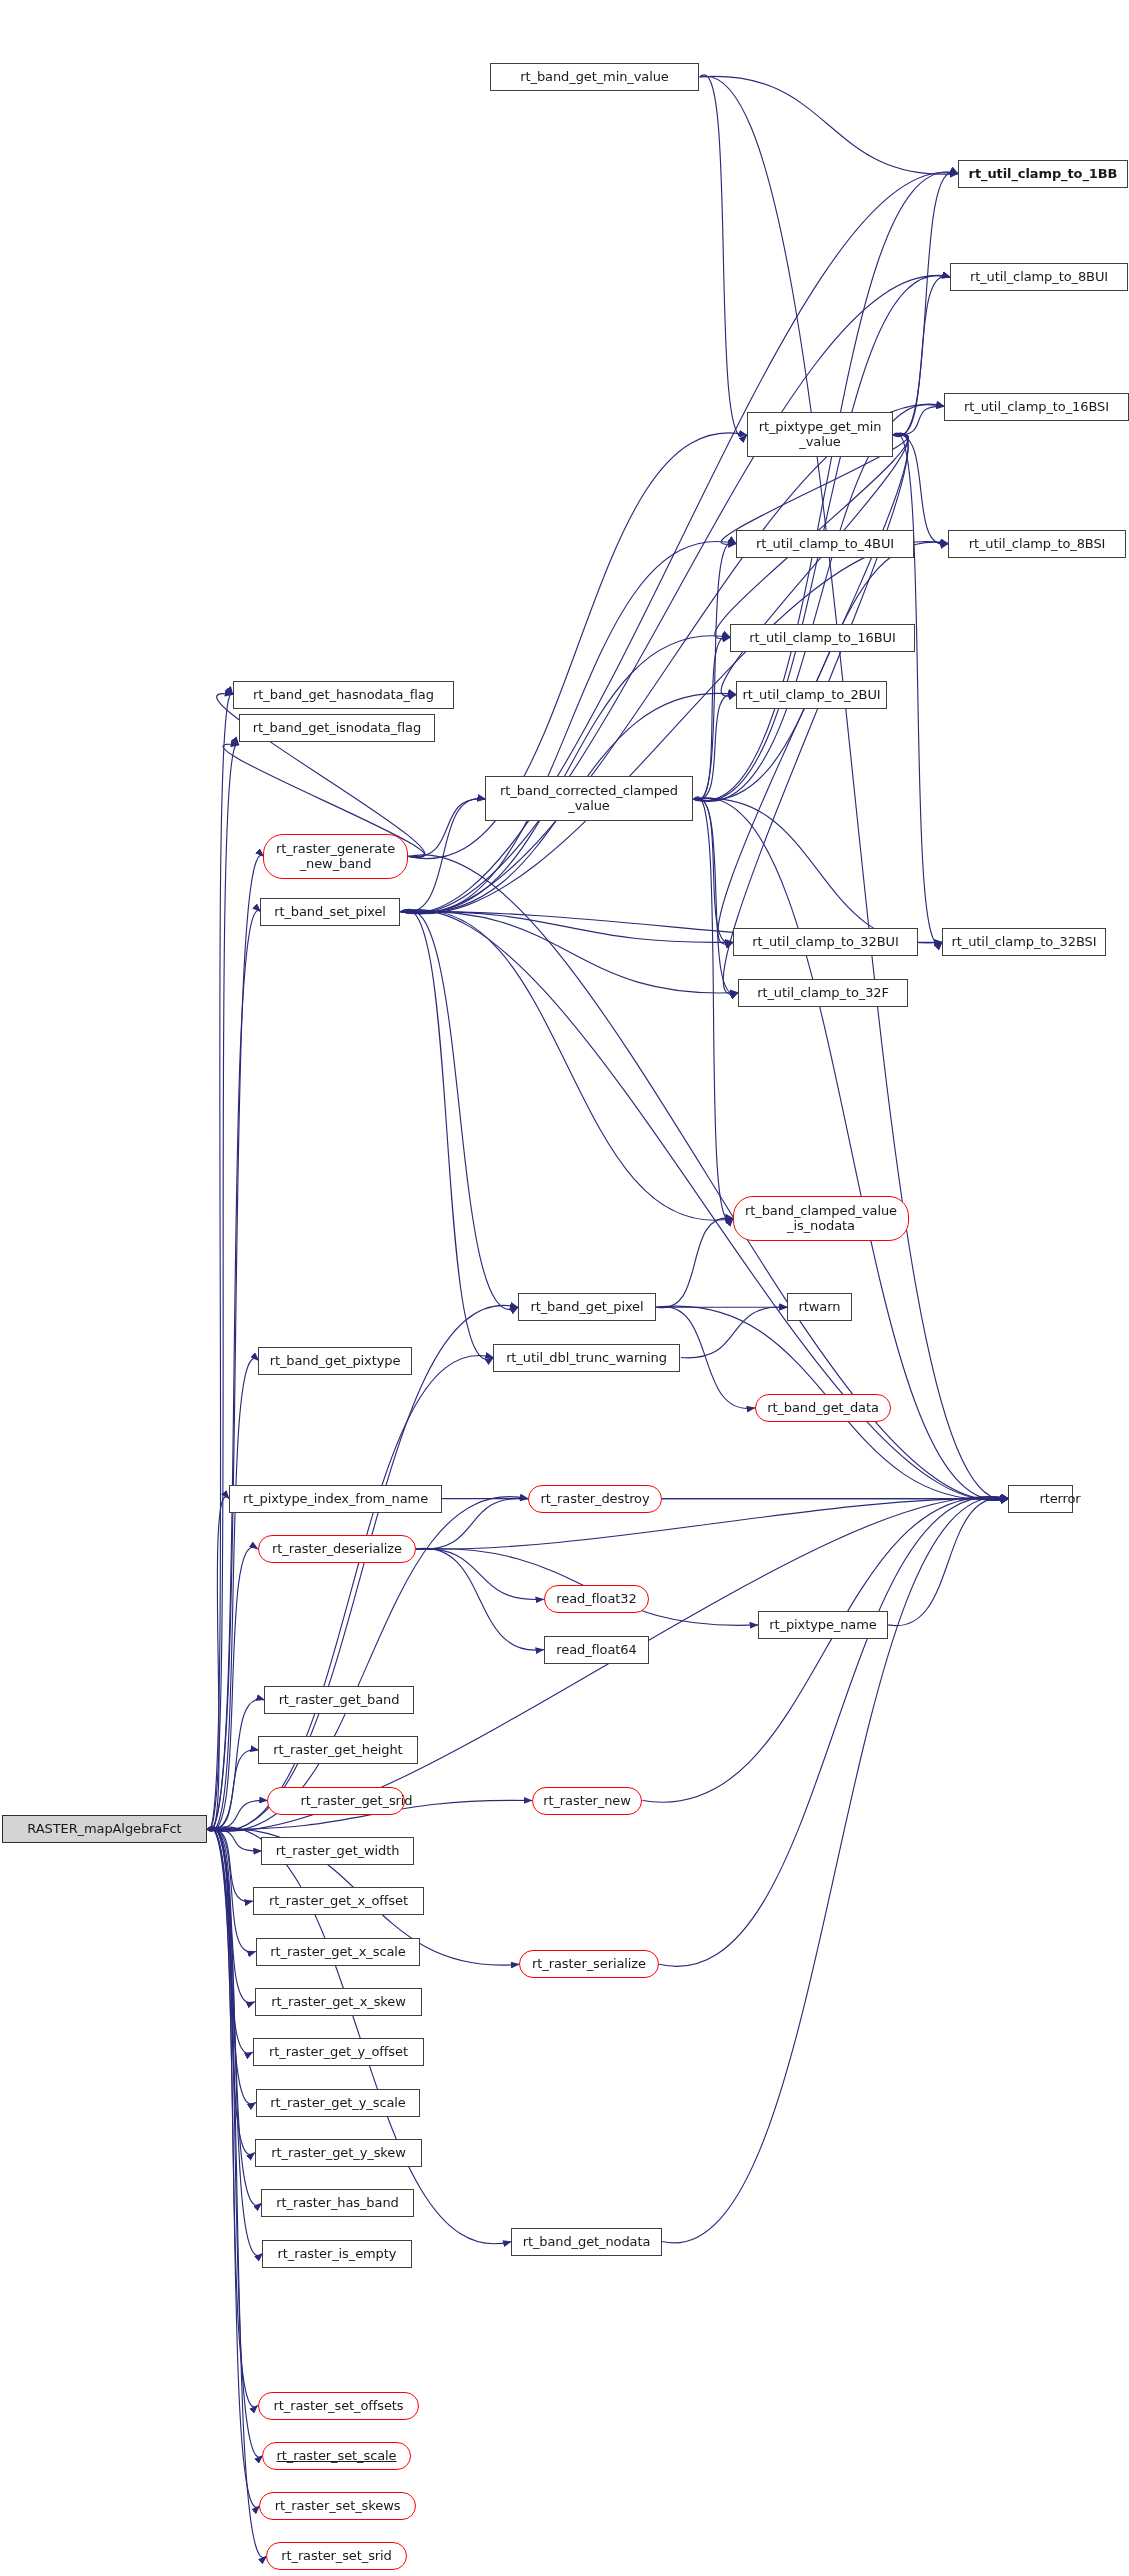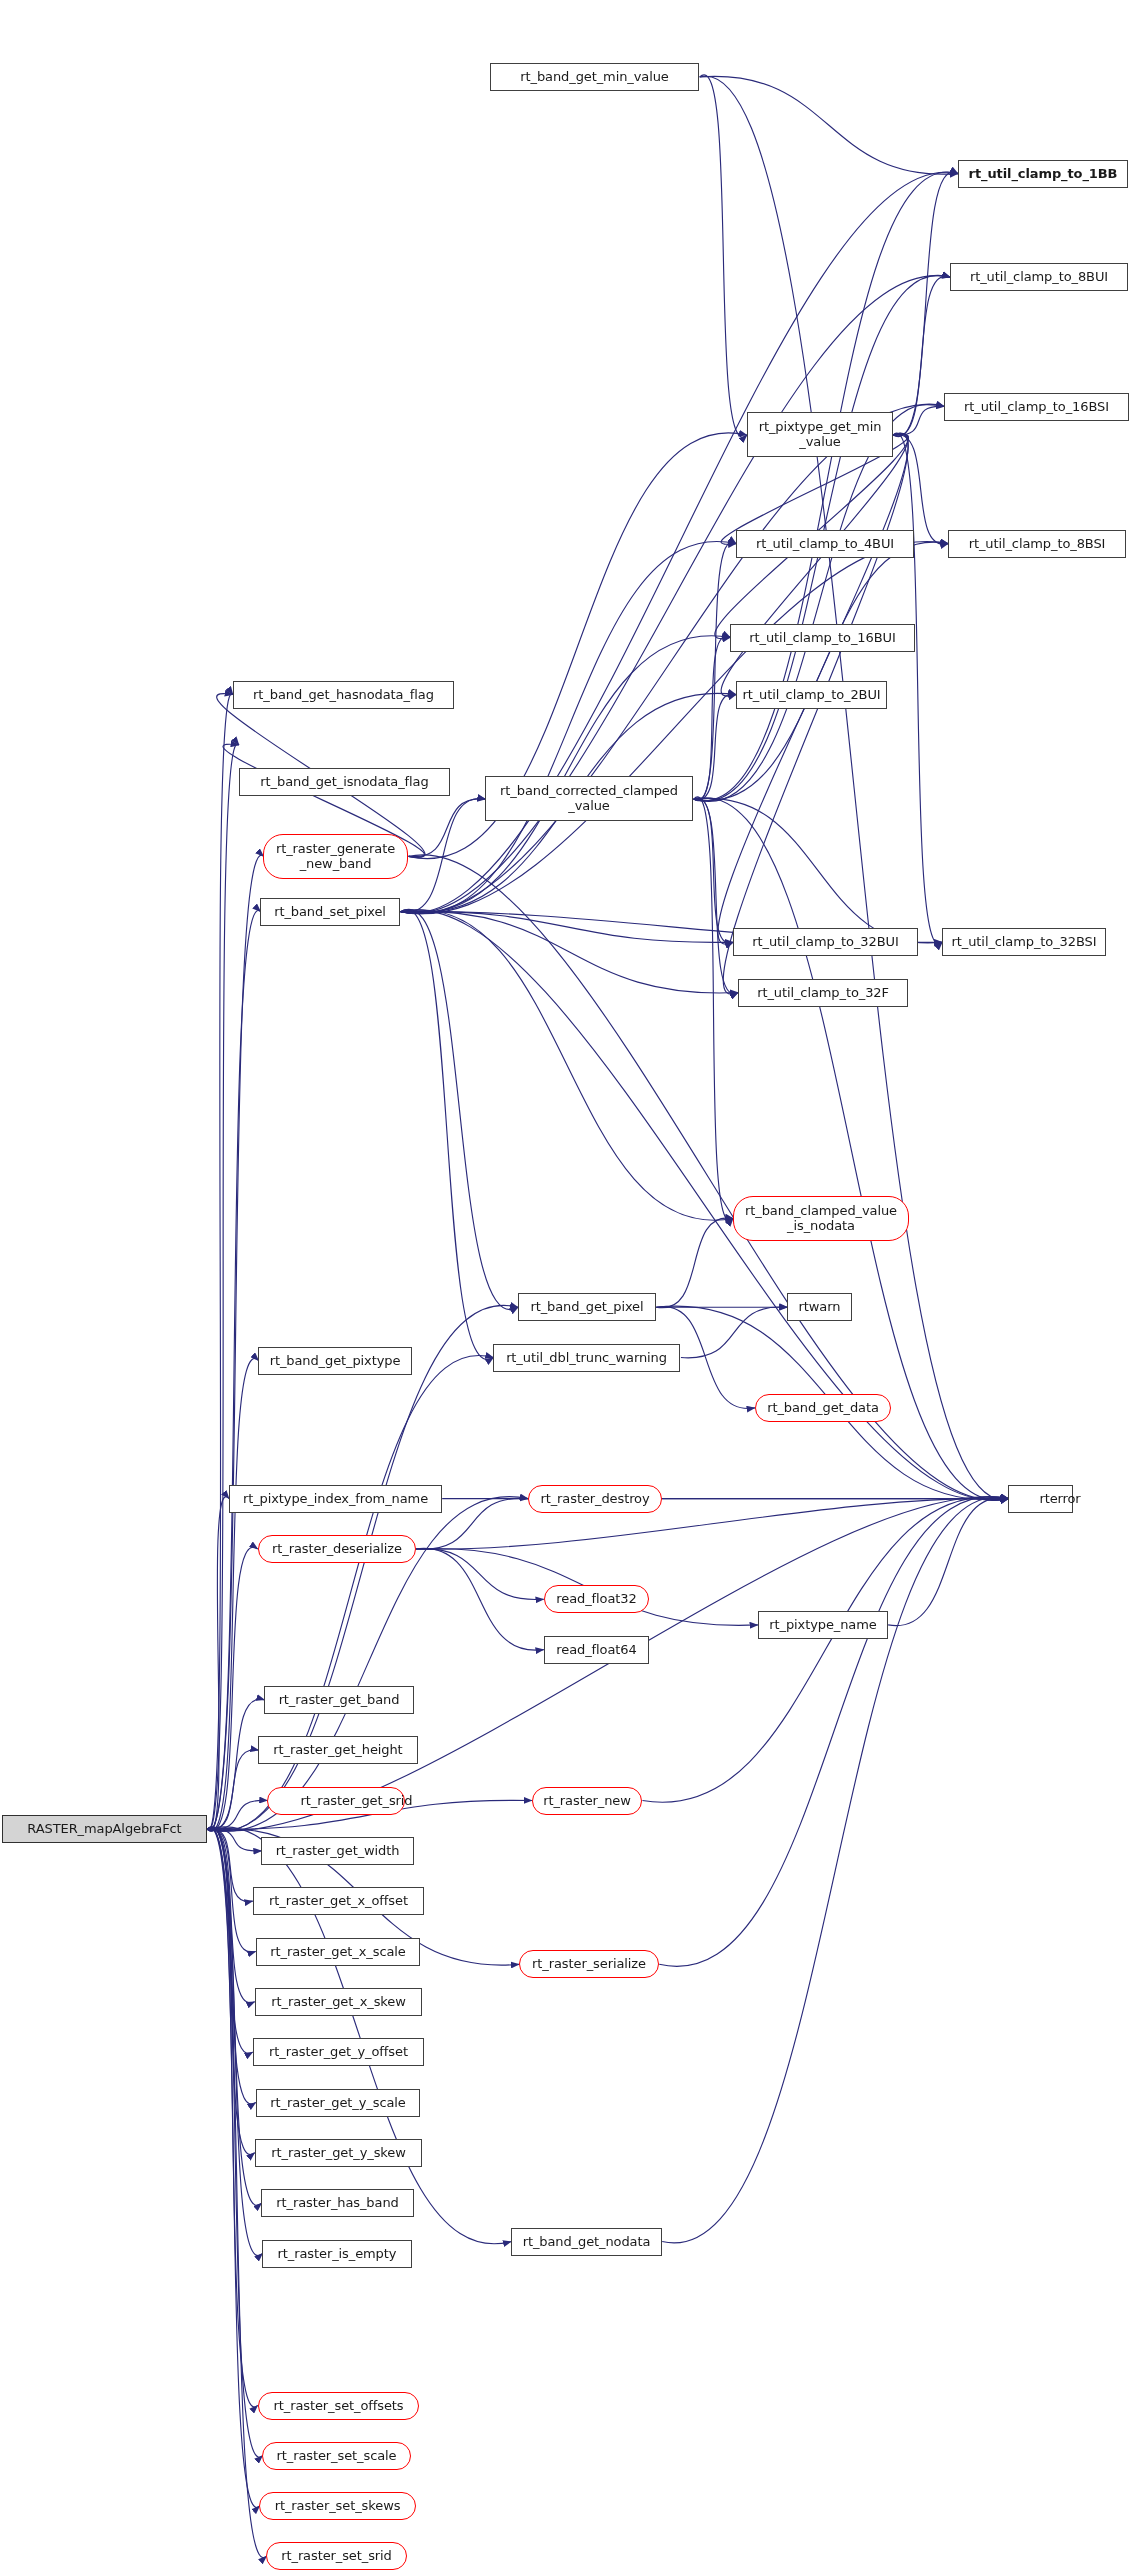--- a/index.html
+++ b/index.html
@@ -124,21 +124,21 @@
       <div class="node" style="left: 958px; top: 160px; width: 170px; height: 28px; font-weight: bold;">rt_util_clamp_to_1BB</div>
       <div class="node" style="left: 950px; top: 263px; width: 178px; height: 28px;">rt_util_clamp_to_8BUI</div>
       <div class="node" style="left: 944px; top: 393px; width: 185px; height: 28px;">rt_util_clamp_to_16BSI</div>
       <div class="node" style="left: 747px; top: 412px; width: 146px; height: 45px;">rt_pixtype_get_min
 _value</div>
       <div class="node" style="left: 736px; top: 530px; width: 178px; height: 28px;">rt_util_clamp_to_4BUI</div>
       <div class="node" style="left: 948px; top: 530px; width: 178px; height: 28px;">rt_util_clamp_to_8BSI</div>
       <div class="node" style="left: 730px; top: 624px; width: 185px; height: 28px;">rt_util_clamp_to_16BUI</div>
       <div class="node" style="left: 736px; top: 681px; width: 151px; height: 28px;">rt_util_clamp_to_2BUI</div>
       <div class="node" style="left: 233px; top: 681px; width: 221px; height: 28px;">rt_band_get_hasnodata_flag</div>
-      <div class="node" style="left: 239px; top: 768px; width: 211px; height: 28px;">rt_band_get_isnodata_flag</div>
+      <div class="node" style="left: 239px; top: 714px; width: 196px; height: 28px;">rt_band_get_isnodata_flag</div>
       <div class="node" style="left: 485px; top: 776px; width: 208px; height: 45px;">rt_band_corrected_clamped
 _value</div>
       <div class="node red" style="left: 263px; top: 834px; width: 145px; height: 45px;">rt_raster_generate
 _new_band</div>
       <div class="node" style="left: 260px; top: 898px; width: 140px; height: 28px;">rt_band_set_pixel</div>
       <div class="node" style="left: 733px; top: 928px; width: 185px; height: 28px;">rt_util_clamp_to_32BUI</div>
       <div class="node" style="left: 942px; top: 928px; width: 164px; height: 28px;">rt_util_clamp_to_32BSI</div>
       <div class="node" style="left: 738px; top: 979px; width: 170px; height: 28px;">rt_util_clamp_to_32F</div>
       <div class="node red" style="left: 733px; top: 1196px; width: 176px; height: 45px;">rt_band_clamped_value
 _is_nodata</div>
@@ -163,18 +163,18 @@
       <div class="node" style="left: 256px; top: 1938px; width: 164px; height: 28px;">rt_raster_get_x_scale</div>
       <div class="node red" style="left: 519px; top: 1950px; width: 140px; height: 28px;">rt_raster_serialize</div>
       <div class="node" style="left: 255px; top: 1988px; width: 167px; height: 28px;">rt_raster_get_x_skew</div>
       <div class="node" style="left: 253px; top: 2038px; width: 171px; height: 28px;">rt_raster_get_y_offset</div>
       <div class="node" style="left: 256px; top: 2089px; width: 164px; height: 28px;">rt_raster_get_y_scale</div>
       <div class="node" style="left: 255px; top: 2139px; width: 167px; height: 28px;">rt_raster_get_y_skew</div>
       <div class="node" style="left: 261px; top: 2189px; width: 153px; height: 28px;">rt_raster_has_band</div>
       <div class="node" style="left: 262px; top: 2240px; width: 150px; height: 28px;">rt_raster_is_empty</div>
       <div class="node" style="left: 511px; top: 2228px; width: 151px; height: 28px;">rt_band_get_nodata</div>
       <div class="node red" style="left: 258px; top: 2392px; width: 161px; height: 28px;">rt_raster_set_offsets</div>
-      <div class="node red" style="left: 262px; top: 2442px; width: 149px; height: 28px;">rt_raster_set_scale</div>
+      <div class="node red" style="left: 262px; top: 2442px; width: 149px; height: 28px; text-decoration: underline;">rt_raster_set_scale</div>
       <div class="node red" style="left: 259px; top: 2492px; width: 157px; height: 28px;">rt_raster_set_skews</div>
       <div class="node red" style="left: 266px; top: 2542px; width: 141px; height: 28px;">rt_raster_set_srid</div>
     </div>
 </div>
 
 
 </body></html>

